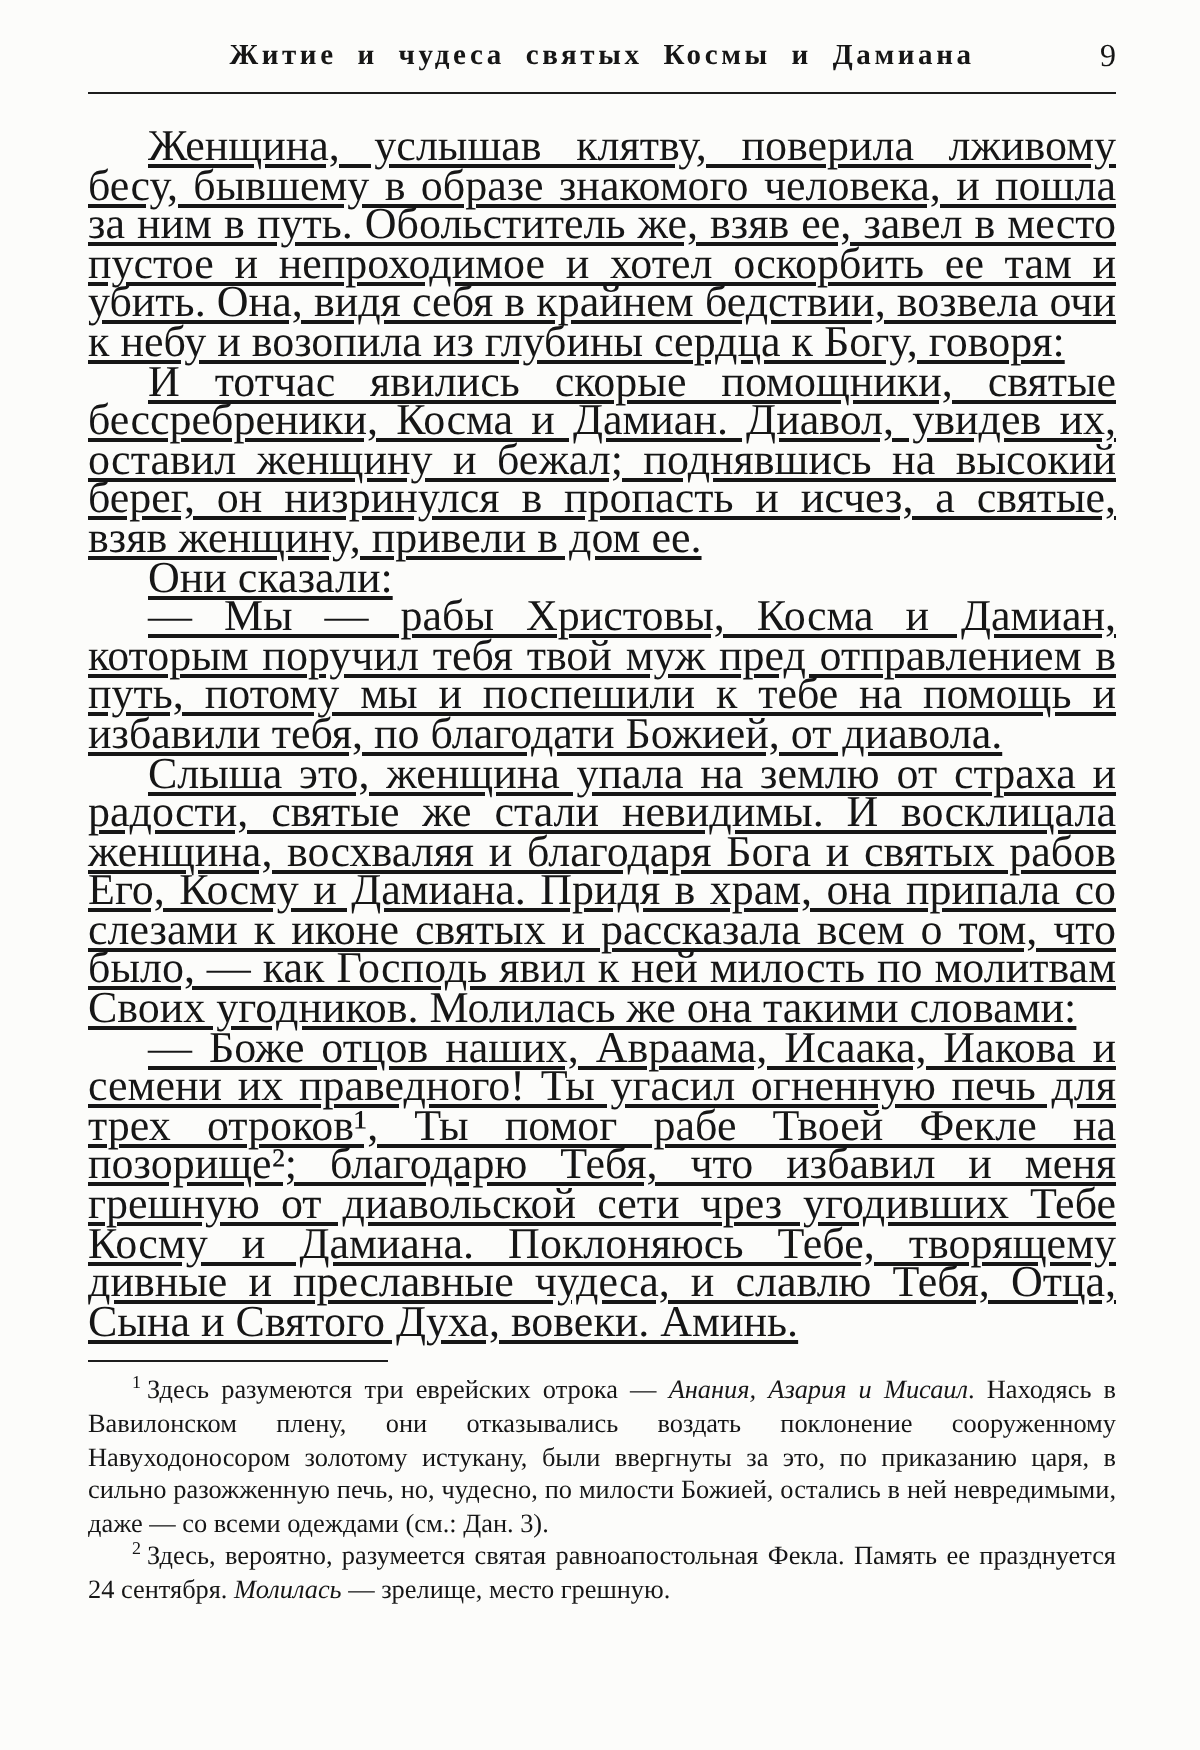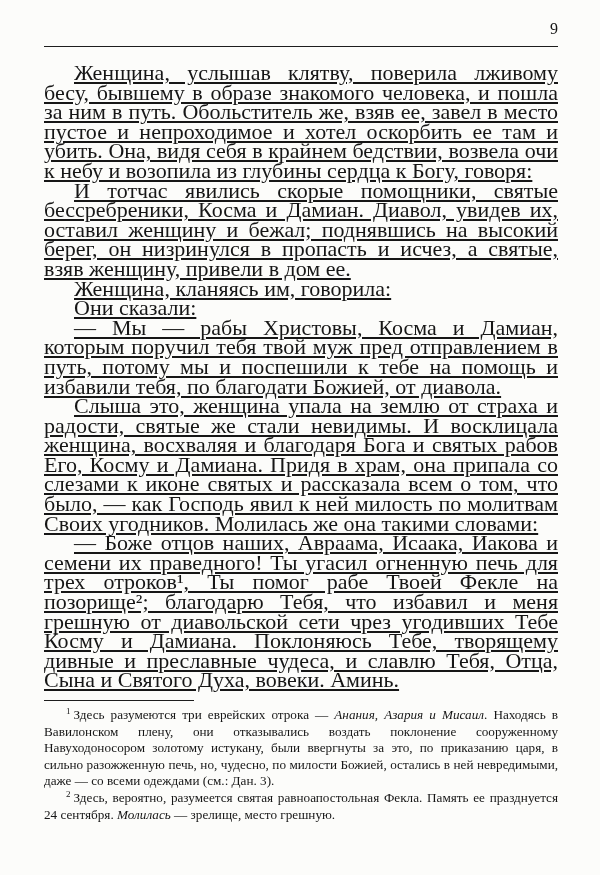--- a/index.html
+++ b/index.html
@@ -73,29 +73,29 @@
     margin-right: 3px;
   }
   .footnotes em { font-style: italic; }
 </style>
 </head>
 <body>
 
 <div class="page">
 
   <header class="running-head">
+    <div class="head-title">Житие и чудеса святых Космы и Дамиана</div>
     <div class="head-page-num">9</div>
   </header>
 
   <div class="head-rule"></div>
 
   <main class="body-text">
     <p>Женщина, услышав клятву, поверила лживому бесу, бывшему в образе знакомого человека, и пошла за ним в путь. Обольститель же, взяв ее, завел в место пустое и непроходимое и хотел оскорбить ее там и убить. Она, видя себя в крайнем бедствии, возвела очи к небу и возопила из глубины сердца к Богу, говоря:</p>
     <p>И тотчас явились скорые помощники, святые бессребреники, Косма и Дамиан. Диавол, увидев их, оставил женщину и бежал; поднявшись на высокий берег, он низринулся в пропасть и исчез, а святые, взяв женщину, привели в дом ее.</p>
-    <p>Женщина, кланяясь им, говорила:</p>
     <p>Они сказали:</p>
     <p>— Мы — рабы Христовы, Косма и Дамиан, которым поручил тебя твой муж пред отправлением в путь, потому мы и поспешили к тебе на помощь и избавили тебя, по благодати Божией, от диавола.</p>
     <p>Слыша это, женщина упала на землю от страха и радости, святые же стали невидимы. И восклицала женщина, восхваляя и благодаря Бога и святых рабов Его, Косму и Дамиана. Придя в храм, она припала со слезами к иконе святых и рассказала всем о том, что было, — как Господь явил к ней милость по молитвам Своих угодников. Молилась же она такими словами:</p>
     <p>— Боже отцов наших, Авраама, Исаака, Иакова и семени их праведного! Ты угасил огненную печь для трех отроков¹, Ты помог рабе Твоей Фекле на позорище²; благодарю Тебя, что избавил и меня грешную от диавольской сети чрез угодивших Тебе Косму и Дамиана. Поклоняюсь Тебе, творящему дивные и преславные чудеса, и славлю Тебя, Отца, Сына и Святого Духа, вовеки. Аминь.</p>
   </main>
 
   <div class="footnote-sep"></div>
 
   <section class="footnotes">
     <p><sup>1</sup><span>Здесь разумеются три еврейских отрока — </span><em>Анания, Азария и Мисаил</em><span>. Находясь в Вавилонском плену, они отказывались воздать поклонение сооруженному Навуходоносором золотому истукану, были ввергнуты за это, по приказанию царя, в сильно разожженную печь, но, чудесно, по милости Божией, остались в ней невредимыми, даже — со всеми одеждами (см.: Дан. 3).</span></p>

